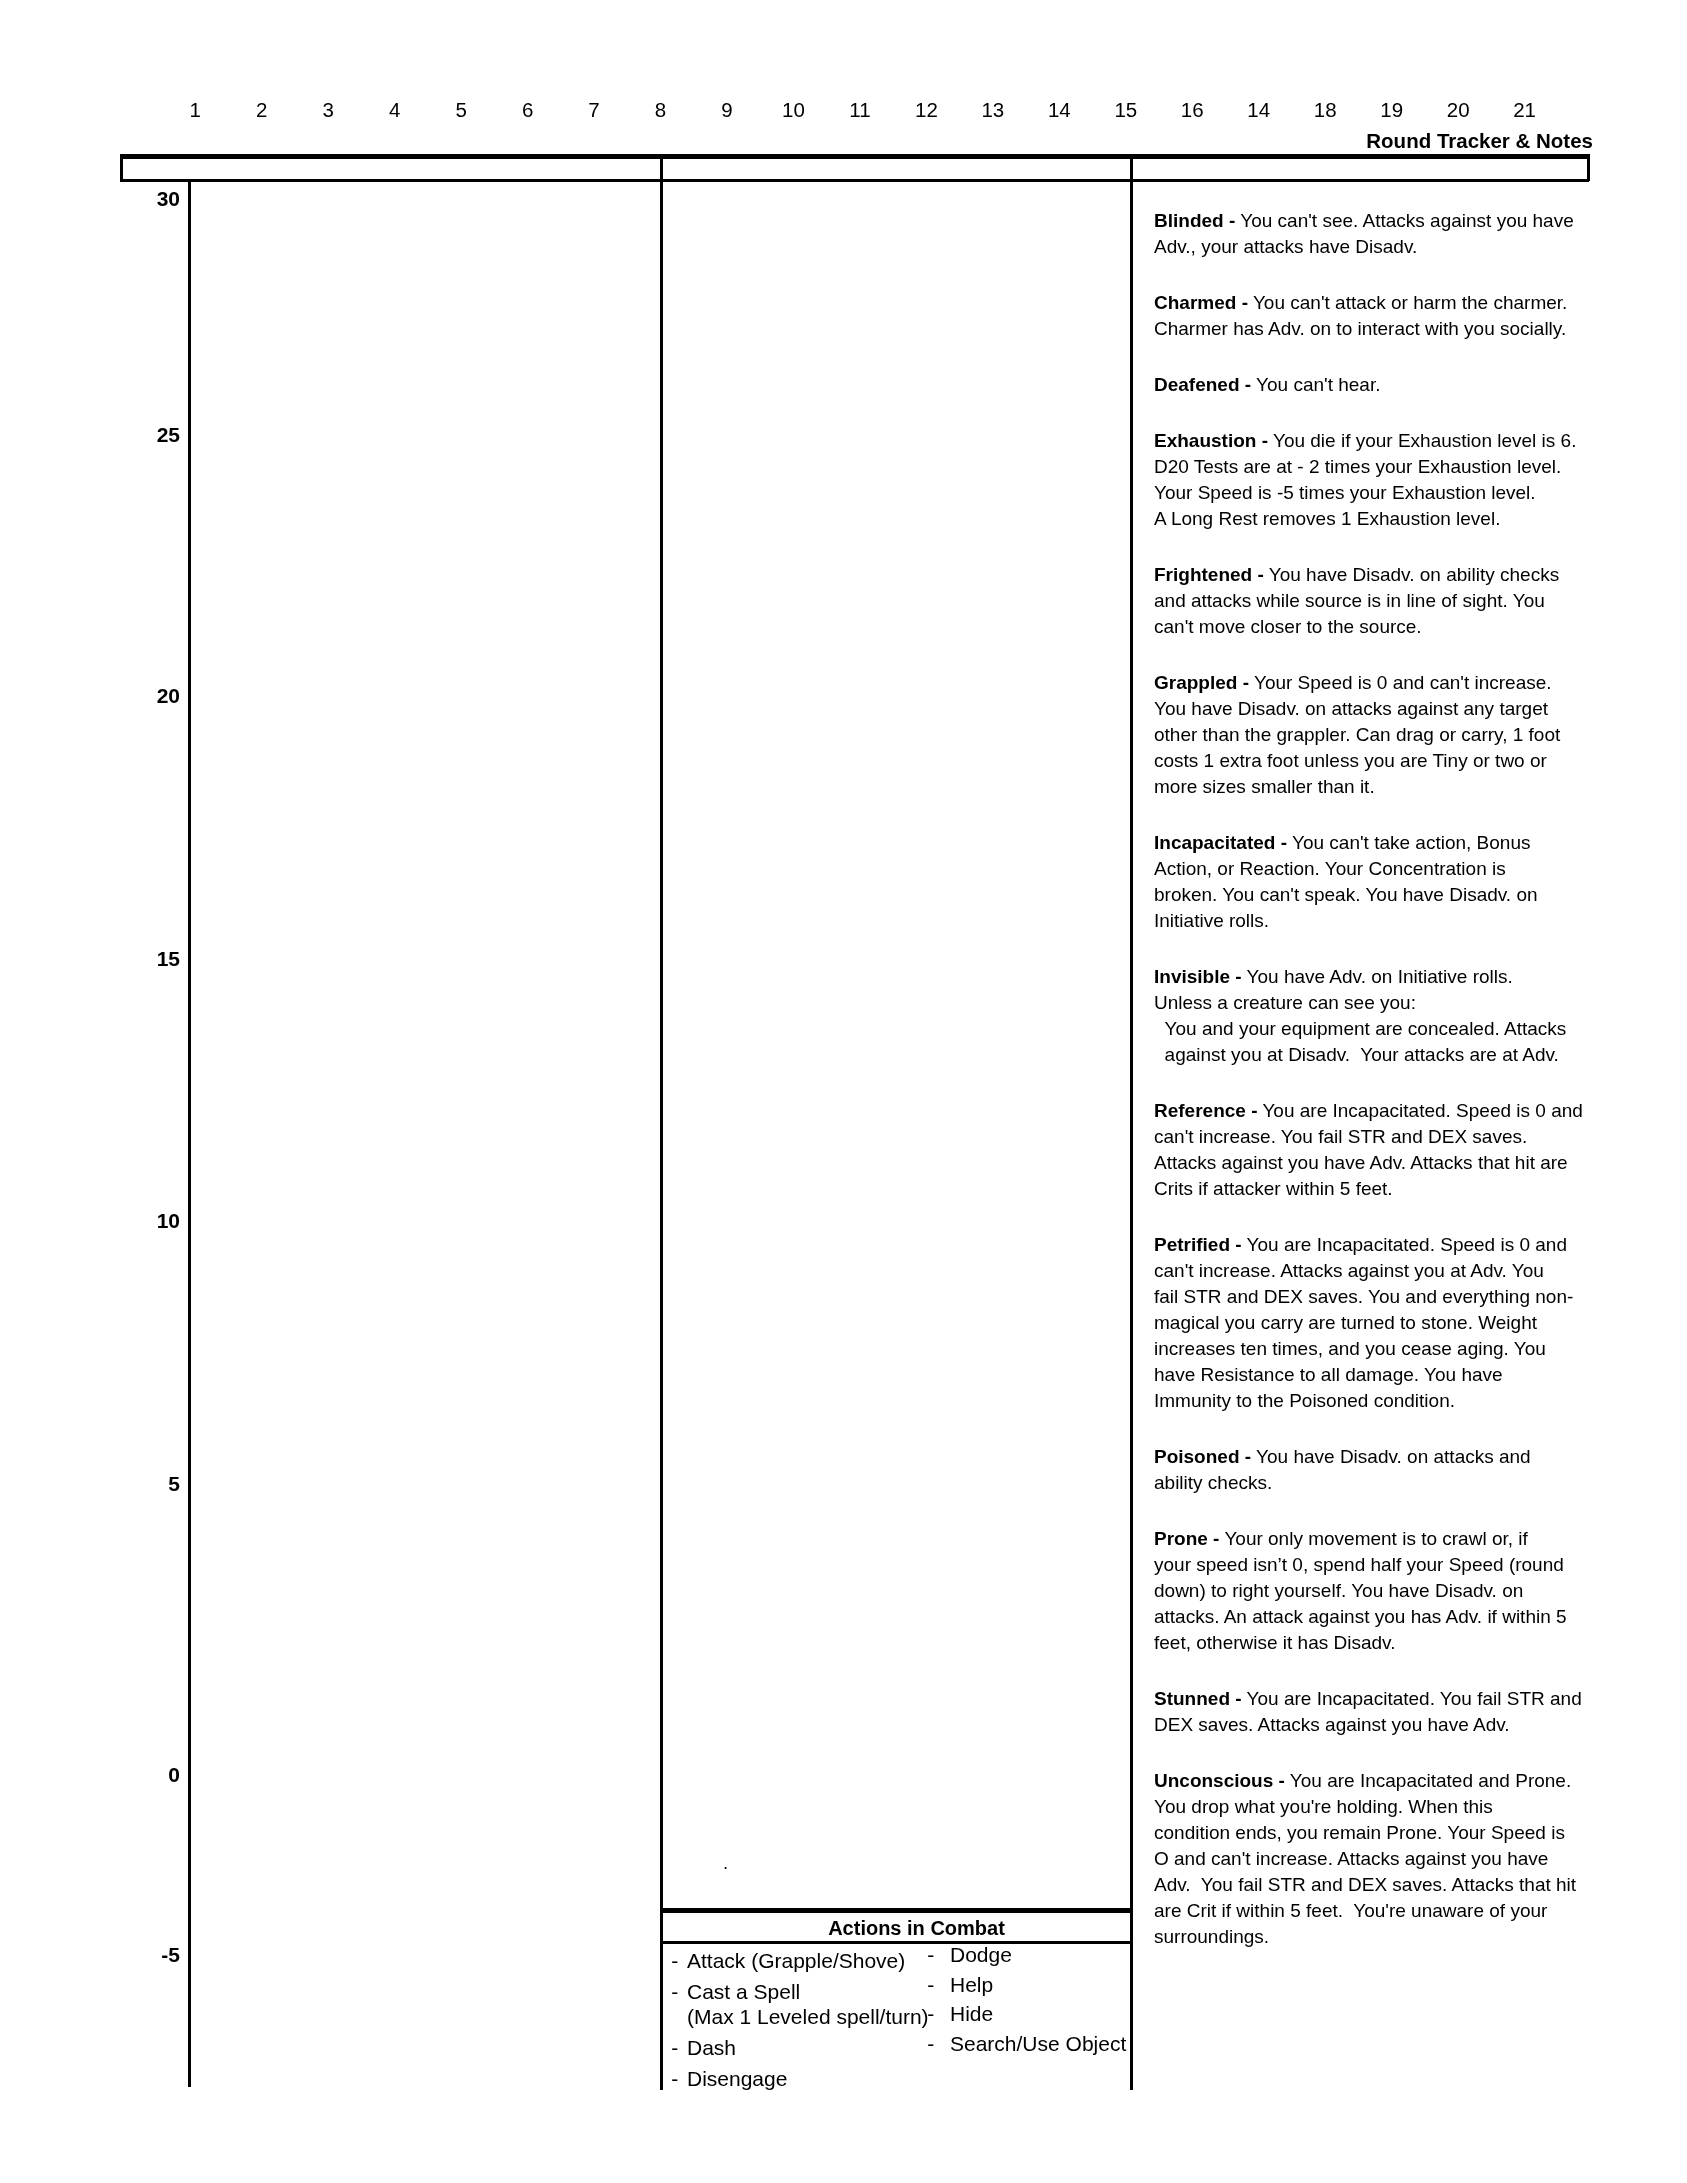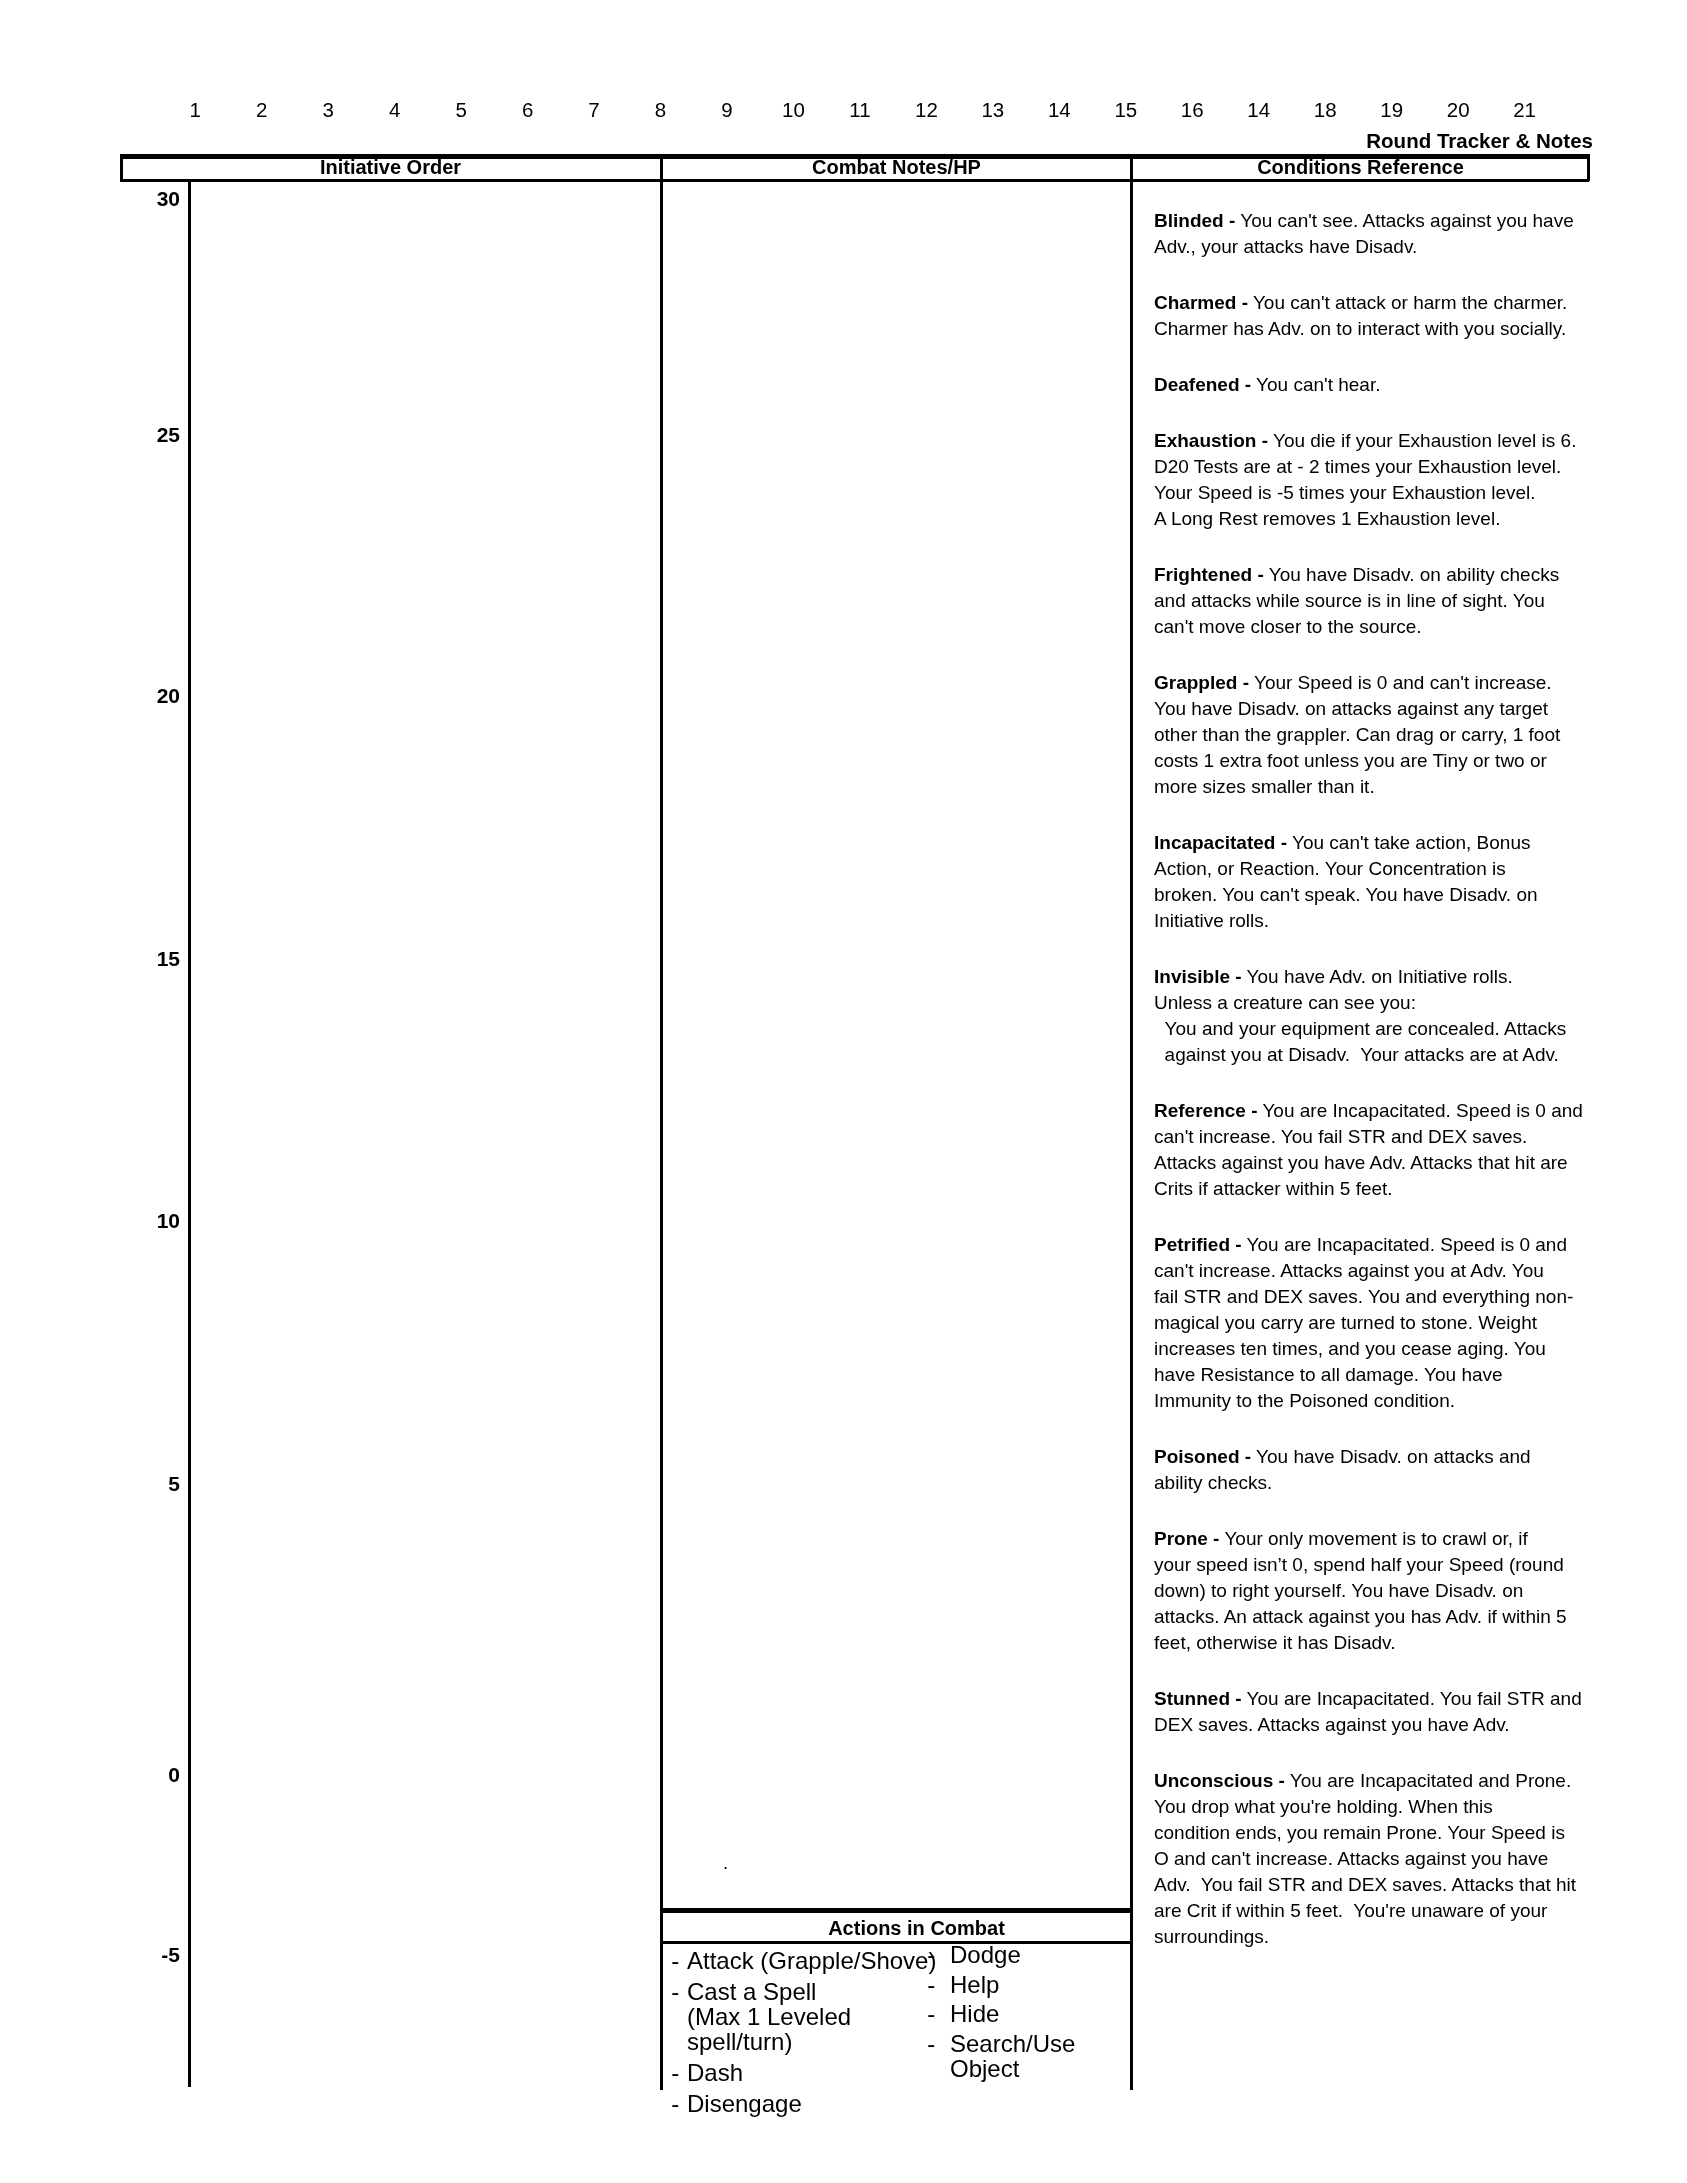--- a/index.html
+++ b/index.html
@@ -53,21 +53,21 @@
     font-size:19px; line-height:26px;
   }
   #conditions p.cond { margin:8px 0 30px 0; white-space:pre-wrap; }
   #conditions b { font-weight:bold; }
 
   
   #actions-title {
     position:absolute; left:663px; top:1916px; width:467px; text-align:center;
     font-weight:bold; font-size:20px; line-height:25px;margin-left:20px;
   }
-  .actions-list { position:absolute; margin:0; padding:0; list-style:none; font-size:24px; }
+  .actions-list { position:absolute; margin:0; padding:0; list-style:none; font-size:21px; }
   #actions-left  { left:670px; top:1948px; width:284px; }
   #actions-right { left:926px; top:1942px; width:212px; }
   .actions-list li {
     position:relative; line-height:25px; white-space:pre-wrap;
   }
   #actions-left  li { padding-left:17px; margin-bottom:6px; }
   #actions-right li { padding-left:24px; margin-bottom:4.6px; }
   .actions-list li::before { content:"-"; position:absolute; left:1.3px; top:0; }
 
   #stray-dot { position:absolute; left:723px; top:1852px; font-size:18.5px; }
@@ -122,25 +122,20 @@
       <div class="round-cell">21</div>
     </div>
 
   <div id="sheet-title">Round Tracker &amp; Notes</div>
 
   <div class="hline" id="header-top-rule"></div>
   <div class="hline" id="header-bottom-rule"></div>
   <div class="vline" id="header-left-tick"></div>
   <div class="vline" id="header-right-tick"></div>
 
-  <div id="column-headers">
-    <div class="col-h" id="col-h-init">Initiative Order</div>
-    <div class="col-h" id="col-h-notes">Combat Notes/HP</div>
-    <div class="col-h" id="col-h-cond">Conditions Reference</div>
-  </div>
 
   <div class="vline" id="initiative-gutter-line"></div>
   <div class="vline" id="initiative-combat-divider"></div>
   <div class="vline" id="combat-conditions-divider"></div>
 
   <div>
 
       <div class="init-num" style="top: 185px;">30</div>
 
       <div class="init-num" style="top: 421px;">25</div>

